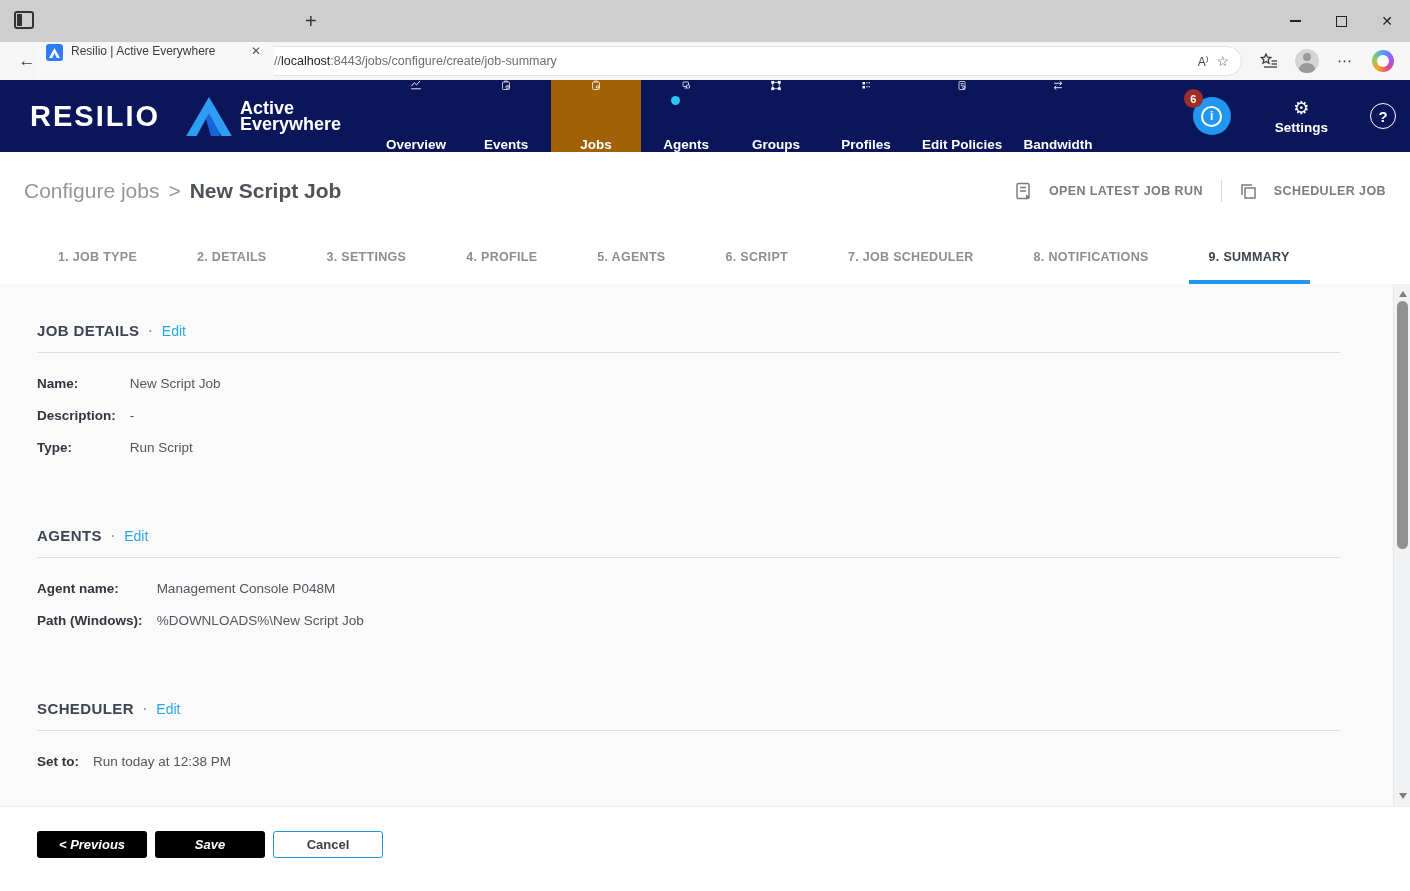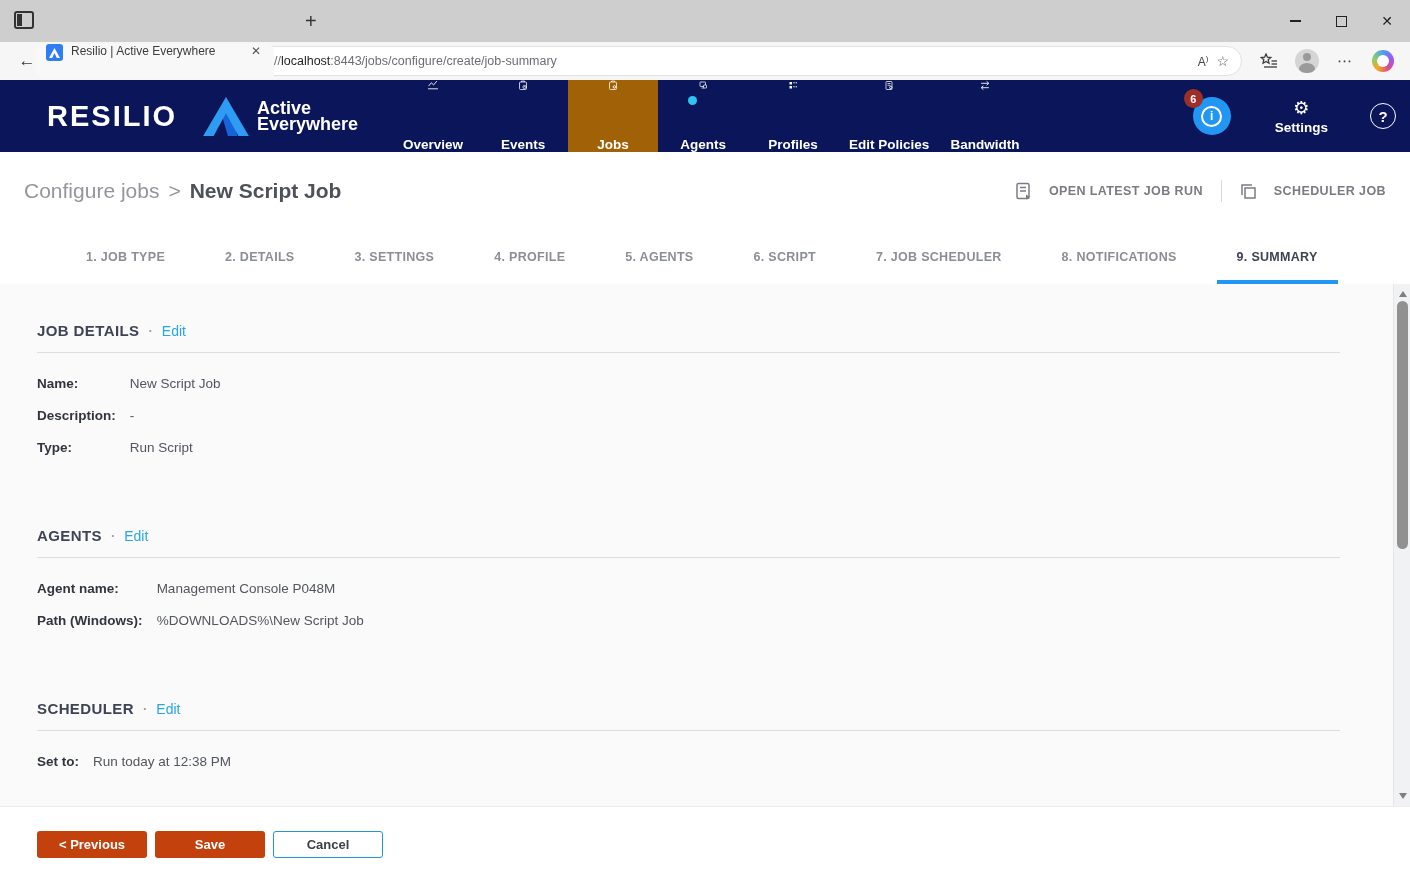--- a/index.html
+++ b/index.html
@@ -37,21 +37,21 @@
   .star-icon { font-size:14px; color:#555; }
   .avatar { width:24px; height:24px; border-radius:50%; background:#d5d5d5; position:relative; overflow:hidden; flex:none; }
   .avatar::before { content:""; position:absolute; left:8px; top:4px; width:8px; height:8px; border-radius:50%; background:#9a9a9a; }
   .avatar::after { content:""; position:absolute; left:4px; top:14px; width:16px; height:12px; border-radius:50%; background:#9a9a9a; }
   .more-dots { font-size:15px; color:#3a3a3a; letter-spacing:1px; }
   .copilot { width:22px; height:22px; border-radius:50%; background:conic-gradient(#4ba0f4,#9b59f6,#e1498a,#f5a623,#86d06c,#4ba0f4); flex:none; }
   .copilot::after { content:""; display:block; width:12px; height:12px; margin:5px; border-radius:50%; background:#fff; }
 
   
   .appnav { height:72px; background:#0b165a; display:flex; align-items:stretch; color:#fff; }
-  .brand { font-size:29px; font-weight:800; letter-spacing:2px; align-self:center; margin-left:47px; }
+  .brand { font-size:29px; font-weight:800; letter-spacing:2px; align-self:center; margin-left:30px; }
   .logo-wrap { display:flex; align-items:center; gap:8px; margin-left:26px; margin-right:30px; }
   .product { font-size:18px; font-weight:700; line-height:16px; }
   .nav-items { display:flex; align-items:stretch; }
   .nav-item { width:90px; display:flex; flex-direction:column; align-items:center; justify-content:center; gap:5px; position:relative; cursor:pointer; }
   .nav-item.wide { width:102px; }
   .nav-item .nav-label { font-size:13.5px; font-weight:700;margin-top:41px; }
   .nav-item.active { background:#a16207; }
   .agents-dot { position:absolute; top:16px; left:30px; width:9px; height:9px; border-radius:50%; background:#2fc2f2; }
   .nav-right { margin-left:auto; display:flex; align-items:center; gap:0; }
   .info-btn { position:relative; width:38px; height:38px; border-radius:50%; background:#2196f3; display:flex; align-items:center; justify-content:center; margin-right:44px; }
@@ -64,21 +64,21 @@
 
   
   .page-header { height:78px; background:#fff; display:flex; align-items:center; padding:0 24px; }
   .breadcrumb { font-size:21px; color:#95969c; display:flex; gap:9px; align-items:center; }
   .breadcrumb .current { color:#4e5159; font-weight:700; }
   .header-actions { margin-left:auto; display:flex; align-items:center; gap:18px; }
   .action-btn { display:flex; align-items:center; gap:17px; font-size:12.5px; font-weight:700; letter-spacing:.4px; color:#7b7c82; cursor:pointer; }
   .action-div { width:1px; height:22px; background:#d9d9d9; }
 
   
-  .steps { height:54px; background:#fff; display:flex; align-items:center; gap:60px; padding-left:86px; }
+  .steps { height:54px; background:#fff; display:flex; align-items:center; gap:60px; padding-left:58px; }
   .step { font-size:12.5px; font-weight:700; letter-spacing:.3px; color:#8c8e96; position:relative; height:100%; display:flex; align-items:center; cursor:pointer; white-space:nowrap; }
   .step.active { color:#3e4350; }
   .step.active::after { content:""; position:absolute; left:-20px; right:-20px; bottom:0; height:4px; background:#2196f3; }
 
   
   .content { position:relative; height:522px; background:#fafafb; padding:38px 70px 0 37px; overflow:hidden; }
   .section { margin-bottom:64px; }
   .section-head { display:flex; align-items:center; gap:9px; }
   .section-title { font-size:15px; font-weight:700; color:#3e4454; letter-spacing:.4px; }
   .section-dot { color:#9a9ba1; font-weight:700; font-size:13px; }
@@ -93,21 +93,21 @@
   .scrollbar { position:absolute; right:0; top:0; bottom:0; width:17px; background:#f1f2f4; border-left:1px solid #e6e6e8; }
   .sb-up, .sb-down { position:absolute; left:0; width:17px; height:16px; display:flex; align-items:center; justify-content:center; }
   .sb-up { top:2px; } .sb-down { bottom:2px; }
   .tri-up { width:0; height:0; border-left:4.5px solid transparent; border-right:4.5px solid transparent; border-bottom:6px solid #7f7f7f; }
   .tri-down { width:0; height:0; border-left:4.5px solid transparent; border-right:4.5px solid transparent; border-top:6px solid #7f7f7f; }
   .sb-thumb { position:absolute; left:3px; top:17px; width:11px; height:248px; border-radius:6px; background:#919191; }
 
   
   .footer { height:85px; background:#fff; border-top:1px solid #ececee; padding:24px 0 0 37px; display:flex; gap:8px; }
   .btn { height:27px; width:110px; border-radius:3px; font-size:13px; font-weight:700; display:flex; align-items:center; justify-content:center; cursor:pointer; font-family:"Liberation Sans", sans-serif; }
-  .btn-primary { background:#c2410c; color:#fff; border:none; }
+  .btn-primary { background:#000000; color:#fff; border:none;font-style:italic; }
   .btn-outline { background:#fff; color:#3c3f45; border:1px solid #2196d8; }
 
   svg { display:block; }
 </style>
 </head>
 <body>
 
 <div class="screen">
 
   <div class="tabstrip">
@@ -207,20 +207,30 @@
       <div class="nav-item">
         <span class="agents-dot"></span>
         <svg width="22" height="22" viewBox="0 0 22 22" fill="none" stroke="#fff" stroke-width="1.5">
           <rect x="5" y="4" width="11" height="9" rx="1"></rect>
             <path d="M8 16 h5"></path>
             <rect x="12" y="10" width="6" height="6" rx="1" fill="#0b165a"></rect>
         </svg>
         <span class="nav-label">Agents</span>
       </div>
       <div class="nav-item">
+        <svg width="22" height="22" viewBox="0 0 22 22" fill="none" stroke="#fff" stroke-width="1.5">
+          <rect x="4.5" y="4.5" width="13" height="13"></rect>
+          <rect x="2.5" y="2.5" width="4" height="4" fill="#fff"></rect>
+            <rect x="15.5" y="2.5" width="4" height="4" fill="#fff"></rect>
+          <rect x="2.5" y="15.5" width="4" height="4" fill="#fff"></rect>
+            <rect x="15.5" y="15.5" width="4" height="4" fill="#fff"></rect>
+        </svg>
+        <span class="nav-label">Groups</span>
+      </div>
+      <div class="nav-item">
         <svg width="22" height="22" viewBox="0 0 22 22" fill="#fff">
           <rect x="4" y="4" width="5" height="5"></rect>
             <rect x="4" y="12" width="5" height="5"></rect>
           <circle cx="13" cy="5.5" r="1.3"></circle>
             <circle cx="17.5" cy="5.5" r="1.3"></circle>
           <circle cx="13" cy="13.5" r="1.3"></circle>
             <circle cx="17.5" cy="13.5" r="1.3"></circle>
         </svg>
         <span class="nav-label">Profiles</span>
       </div>

